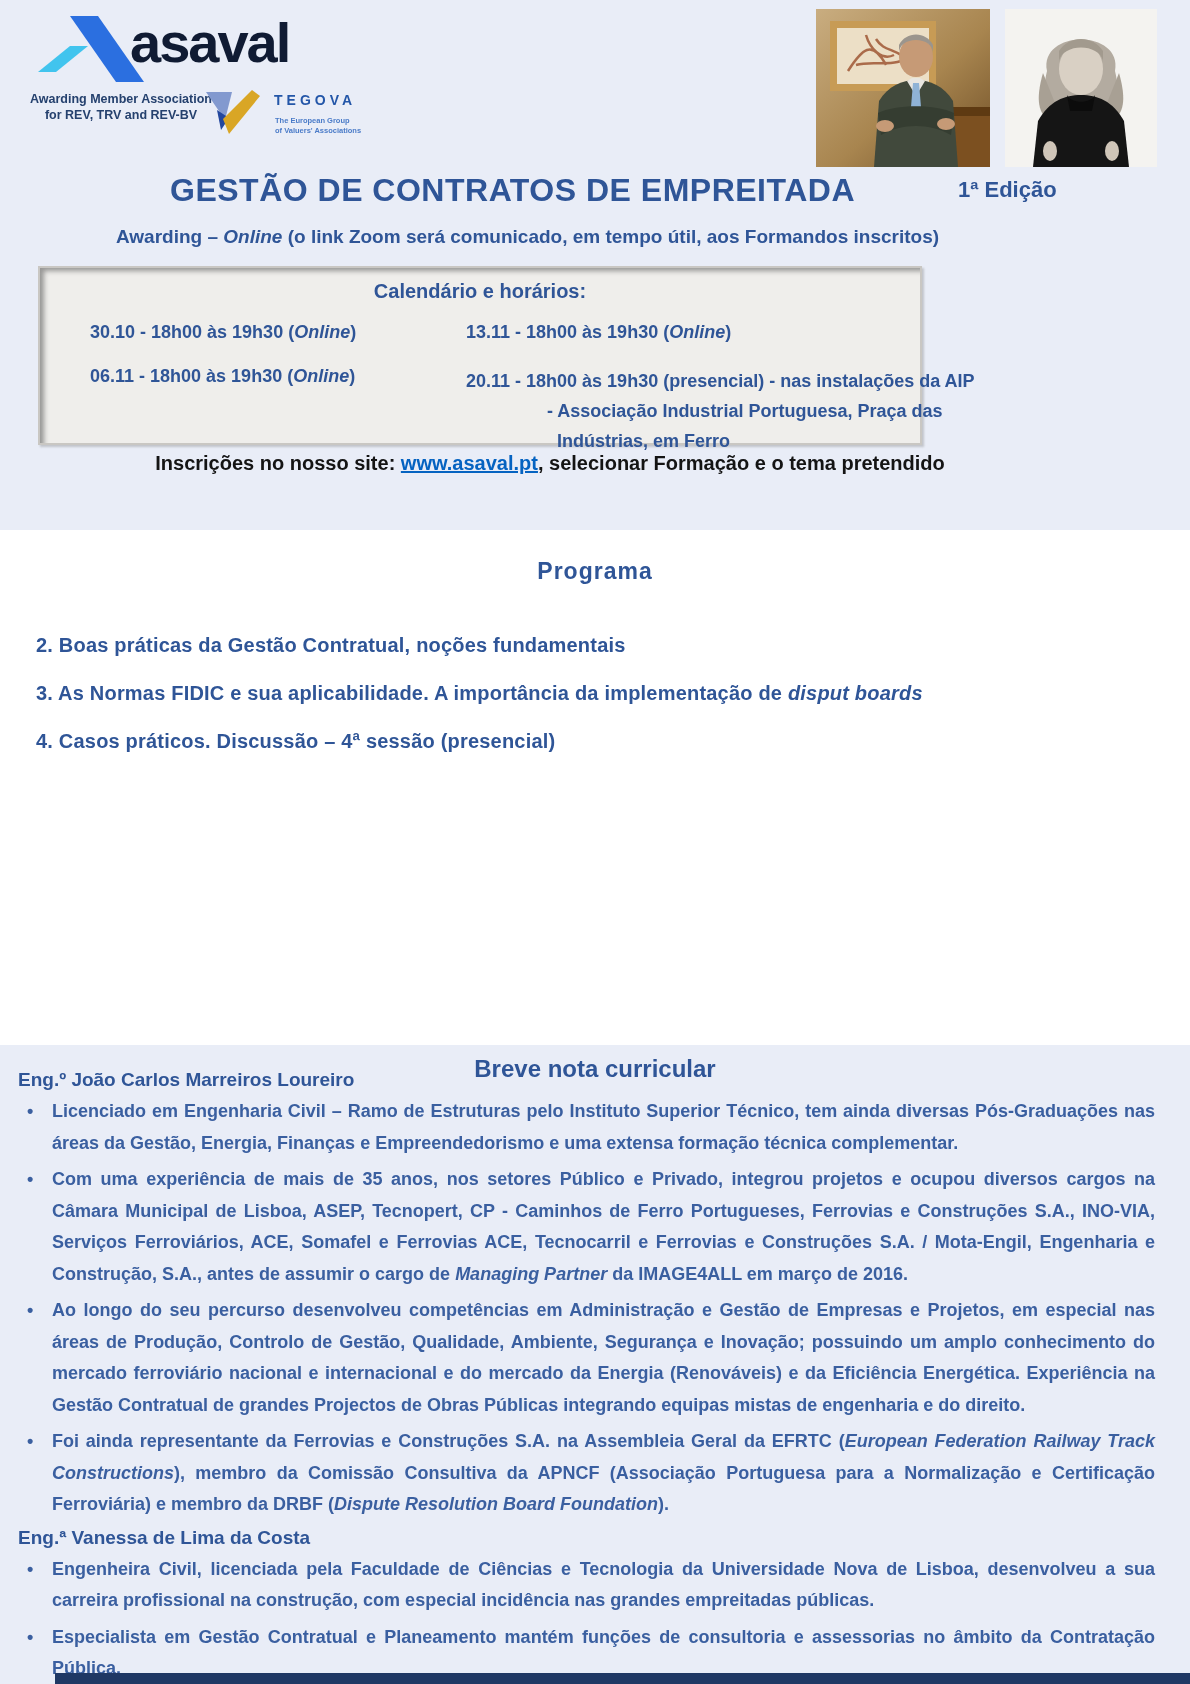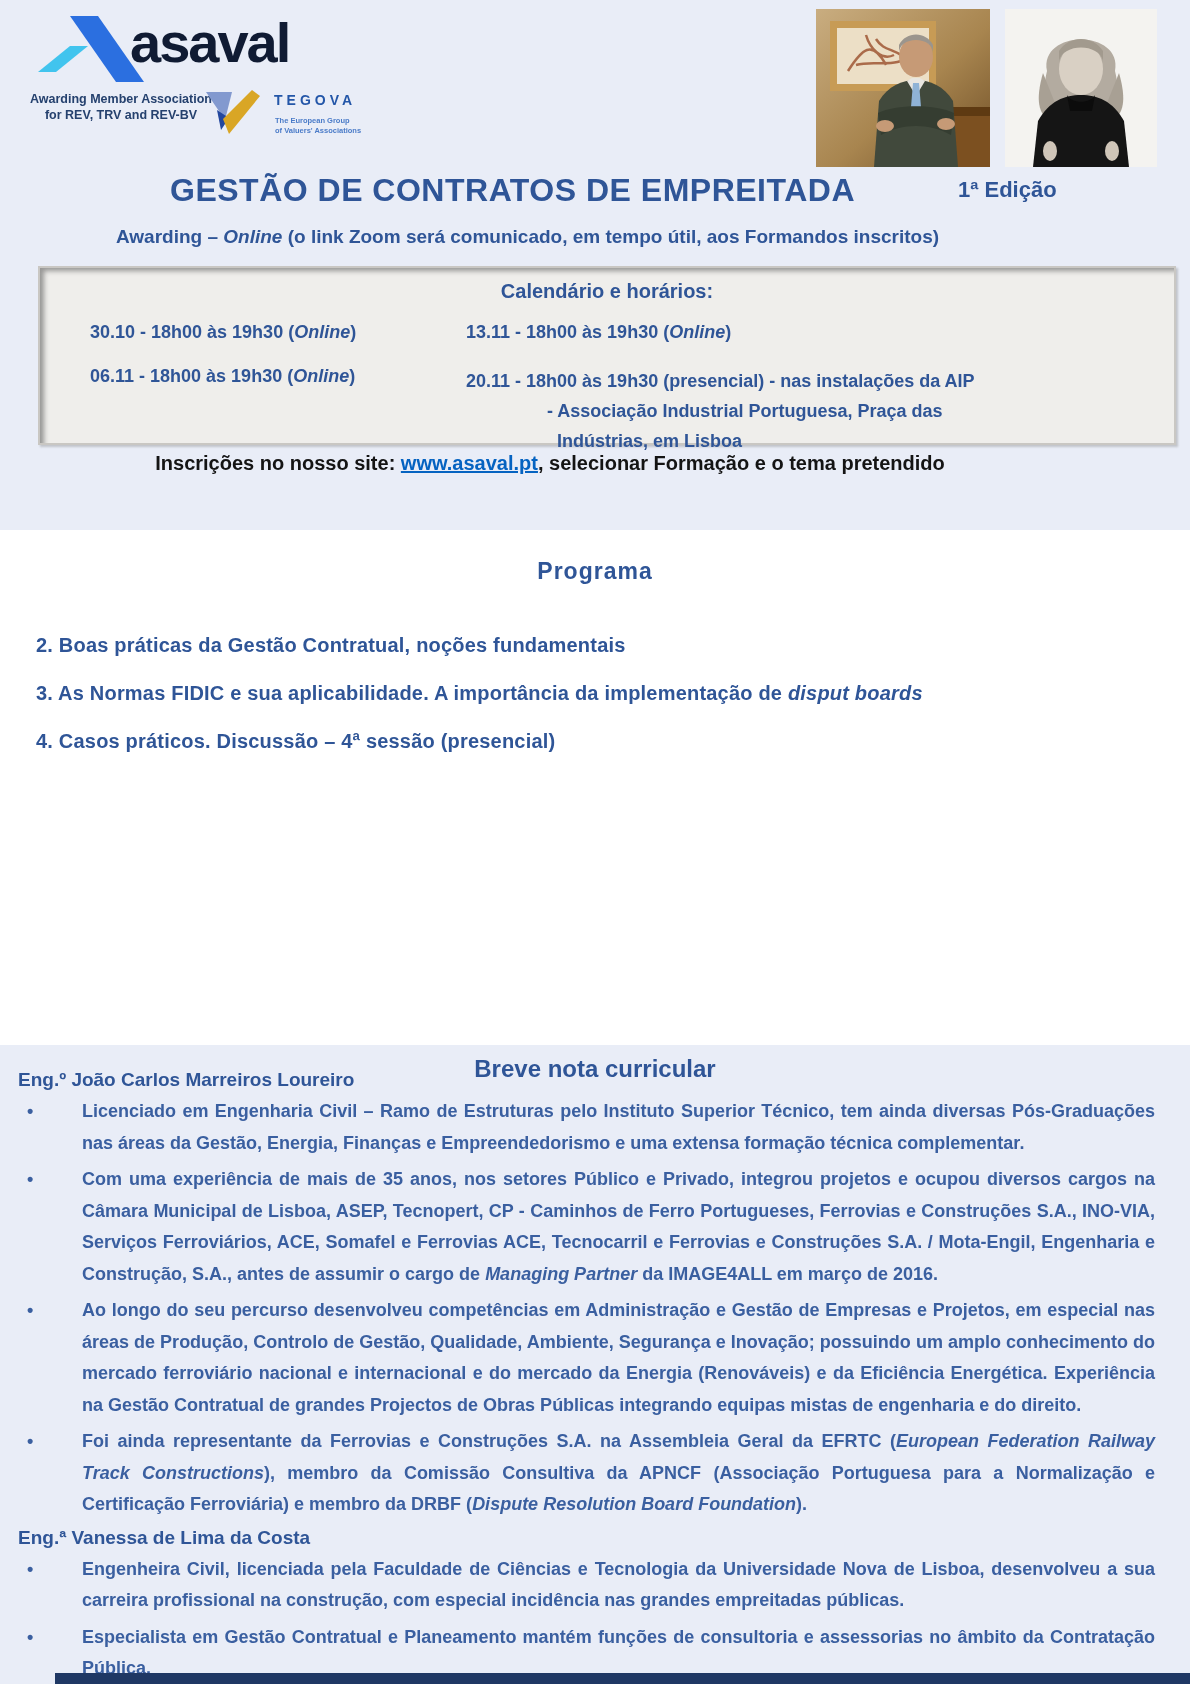--- a/index.html
+++ b/index.html
@@ -37,21 +37,21 @@
     font-size:32px; font-weight:800; color:#2f5597; letter-spacing:0.5px;
   }
   .edition { position:absolute; left:958px; top:177px; font-size:22px; font-weight:bold; color:#2f5597; }
   .format-line {
     position:absolute; left:0; top:226px; width:1055px; text-align:center;
     font-size:19px; font-weight:bold; color:#2f5597;
   }
   .it { font-style:italic; }
 
   .calendar-box {
-    position:absolute; left:38px; top:266px; width:1138px; height:179px;
+    position:absolute; left:38px; top:266px; width:884px; height:179px;
     background:#efeeeb; border:2px solid #c9c7c3;
     box-shadow: inset 6px 5px 5px -2px rgba(80,80,80,0.55), 2px 2px 2px rgba(120,120,120,0.35);
   }
   .calendar-title {
     position:absolute; left:0; top:12px; width:100%; text-align:center;
     font-size:20px; font-weight:bold; color:#2f5597;
   }
   .cal-cell { position:absolute; font-size:18px; font-weight:bold; color:#2f5597; white-space:nowrap; }
   .cal-c00 { left:50px;  top:54px; }
   .cal-c01 { left:426px; top:54px; }
@@ -79,21 +79,21 @@
   
   .bio-section { position:relative; width:100%; height:639px; background:#e9edf7; padding-top:10px; overflow:hidden; }
   .bio-title {
     width:100%; text-align:center; font-size:24px; font-weight:800; color:#2f5597;
   }
   .person-name {
     margin-top:-14px; padding-left:18px; font-size:19px; font-weight:bold; color:#2f5597;
   }
   .person-name-2 { margin-top:6px; margin-bottom:4px; }
   .bullet {
-    position:relative; padding-left:82px; padding-right:35px; text-align:justify;
+    position:relative; padding-left:52px; padding-right:35px; text-align:justify;
     font-size:18px; font-weight:bold; color:#3a5fa0; line-height:1.75; margin-top:5px;
   }
   .bullet::before {
     content:"\2022"; position:absolute; left:27px; top:0; font-size:18px; color:#3a5fa0;
   }
   .footer-bar { position:absolute; left:55px; right:0; bottom:0; height:11px; background:#1f3864; }
 </style>
 </head>
 <body>
 
@@ -170,21 +170,21 @@
     <div class="format-line"><span>Awarding – </span><span class="it">Online</span><span> (o link Zoom será comunicado, em tempo útil, aos Formandos inscritos)</span></div>
 
     <div class="calendar-box">
       <div class="calendar-title">Calendário e horários:</div>
       <div class="cal-cell cal-c00"><span>30.10 - 18h00 às 19h30 (</span><span class="it">Online</span><span>)</span></div>
       <div class="cal-cell cal-c01"><span>13.11 - 18h00 às 19h30 (</span><span class="it">Online</span><span>)</span></div>
       <div class="cal-cell cal-c10"><span>06.11 - 18h00 às 19h30 (</span><span class="it">Online</span><span>)</span></div>
       <div class="cal-cell cal-c11">
         <div class="cal-line"><span>20.11 - 18h00 às 19h30 (presencial) -  nas instalações da AIP</span></div>
         <div class="cal-line cal-line2"><span>- Associação Industrial Portuguesa,  Praça das</span></div>
-        <div class="cal-line cal-line3"><span>Indústrias, em Lisboa</span></div>
+        <div class="cal-line cal-line3"><span>Indústrias, em Ferro</span></div>
       </div>
     </div>
 
     <div class="inscriptions"><span>Inscrições no nosso site: </span><a class="doc-link" href="#">www.asaval.pt</a><span>, selecionar Formação e o tema pretendido</span></div>
   </div>
 
   <div class="program-section">
     <div class="program-title">Programa</div>
     <div class="program-items">
       <div class="program-item"><span>2. Boas práticas da Gestão Contratual, noções fundamentais</span></div>

